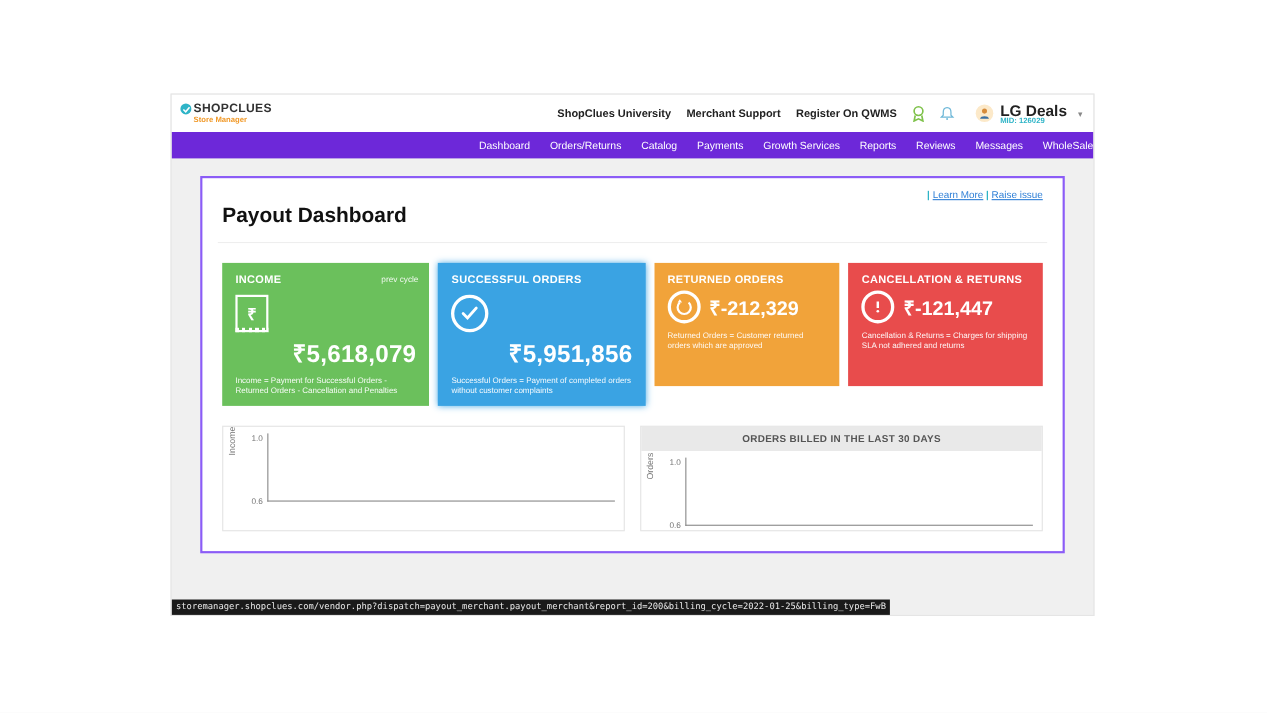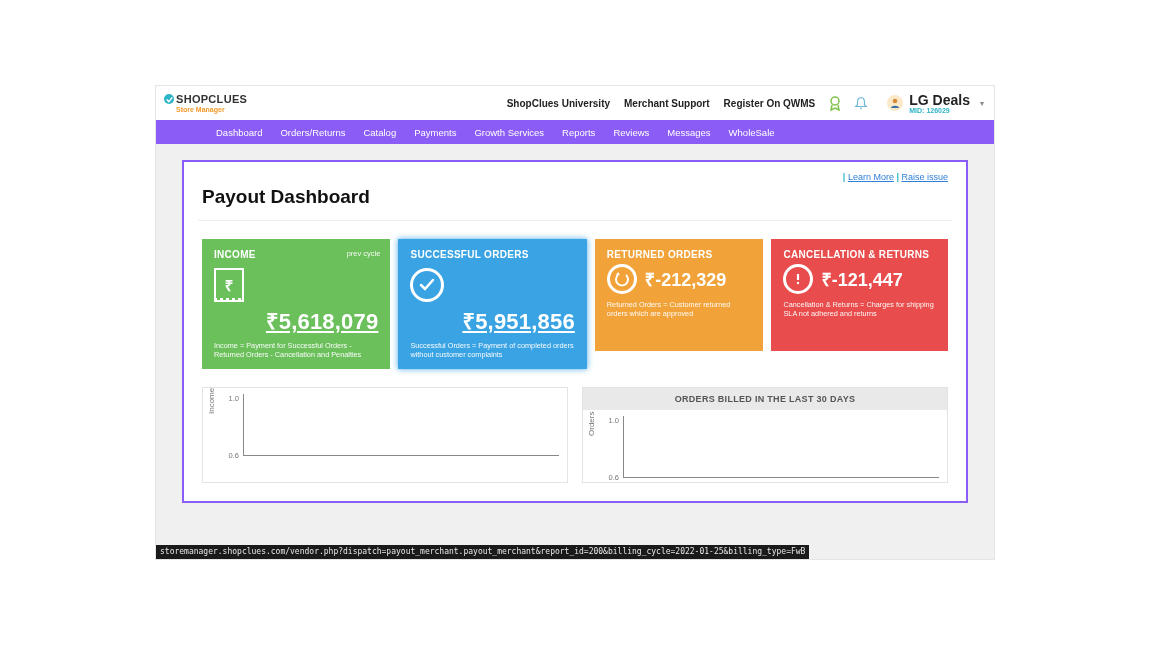--- a/index.html
+++ b/index.html
@@ -52,22 +52,22 @@
   .ico-badge { width:16px; height:16px; display:inline-flex; align-items:center; justify-content:center; }
   .user-box { display:flex; align-items:center; gap:6px; margin-left:18px; }
   .avatar { width:16px; height:16px; border-radius:50%; background:#fce9c9; display:inline-flex; align-items:center; justify-content:center; font-size:10px;}
   .user-text { display:flex; flex-direction:column; line-height:1; }
   .user-name { font-size:14px; font-weight:700; color:#222;}
   .user-mid { font-size:7px; color:#2eb4c7; font-weight:700;}
   .caret { color:#888; font-size:8px; margin-left:4px;}
 
   
   .nav {
-    height: 24px; background:#8b5cf6; display:flex; align-items:center;
-    gap: 18px; padding-left: 60px; font-size:9.5px; color:#fff;
+    height: 24px; background:#6d28d9; display:flex; align-items:center;
+    gap: 18px; padding-left: 24px; font-size:9.5px; color:#fff;justify-content:flex-end;
   }
   .nav a { color:#fff; text-decoration:none; }
 
   
   .page {
     padding: 16px 26px 0 26px;
   }
   .card {
     background:#fff;
     border:2px solid #8b5cf6;
@@ -87,21 +87,21 @@
     color:#fff; padding:10px 12px 10px 12px; position:relative;
     display:flex; flex-direction:column;
   }
   .tile.green  { background:#6bc05c; width:190px; height:130px; }
   .tile.blue   { background:#3aa3e3; width:190px; height:130px; box-shadow: 0 0 6px rgba(58,163,227,.9); }
   .tile.orange { background:#f1a33a; width:170px; height:112px; }
   .tile.red    { background:#e84c4c; width:178px; height:112px; }
   .tile-title { font-size:10px; font-weight:800; letter-spacing:.3px; }
   .tile-sub-right { position:absolute; top:10px; right:10px; font-size:7.5px; opacity:.9;}
   .tile-big {
-    font-size:22px; font-weight:800; margin-top:6px; letter-spacing:.2px;text-decoration:underline;
+    font-size:22px; font-weight:800; margin-top:6px; letter-spacing:.2px;
   }
   .tile.green .tile-big, .tile.blue .tile-big { margin-top:auto; align-self:flex-end; font-size:22px;}
   .tile-desc { font-size:7.3px; line-height:1.25; margin-top:6px; opacity:.95;}
   .tile.green .tile-desc, .tile.blue .tile-desc { margin-top:6px; }
   .icon-wrap { margin-top:8px; }
   .rupee-box {
     width:30px; height:34px; border:2px solid #fff; display:flex; align-items:center; justify-content:center;
     font-size:15px; font-weight:700; position:relative;
   }
   .rupee-box:after {

